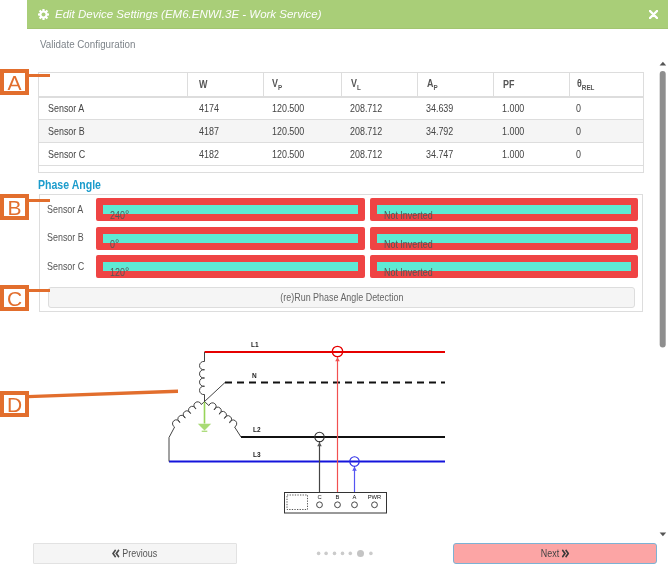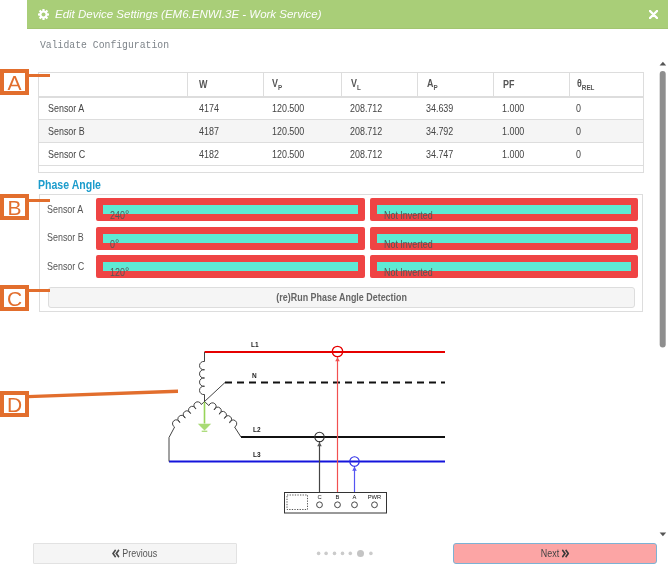--- a/index.html
+++ b/index.html
@@ -5,21 +5,21 @@
   * { margin:0; padding:0; box-sizing:border-box; }
   html,body { width:668px; height:565px; background:#fff; overflow:hidden;
     font-family:"Liberation Sans", sans-serif; }
   .abs { position:absolute; }
   .c  { display:inline-block; transform:scaleX(.79); transform-origin:0 50%; white-space:nowrap; }
   .cc { display:inline-block; transform:scaleX(.79); transform-origin:50% 50%; white-space:nowrap; }
 
   
   #hdr { left:27px; top:0; width:641px; height:29px; background:#a9ce78; border-bottom:1px solid #a2c571; }
   #hdr .title { position:absolute; left:28px; top:8px; font-size:11.5px; color:#fdfdfd;font-style:italic; }
-  #vc { left:40px; top:38px; font-size:11.5px; color:#7e848a;font-family:Liberation Mono, monospace; }
+  #vc { left:40px; top:38px; font-size:11.5px; color:#7e848a; }
   #vc .c { transform:scaleX(.85); }
 
   
   #tbl { left:38px; top:72px; width:606px; border-collapse:collapse; font-size:11.3px; color:#444; border:1px solid #ddd; }
   #tbl th { font-weight:bold; text-align:left; border:1px solid #ddd; border-bottom:2px solid #ddd;
             height:24px; padding:0 0 0 8.5px; color:#555; }
   #tbl td { border-top:1px solid #ddd; height:23px; padding:0 0 0 8.5px; }
   #tbl td:nth-child(2), #tbl th:nth-child(2) { padding-left:11.5px; }
   #tbl td:nth-child(7), #tbl th:nth-child(7) { padding-left:6.5px; }
   #tbl tr.stripe td { background:#f5f5f5; }
@@ -28,21 +28,21 @@
   
   #pa-title { left:38px; top:178px; font-size:12px; font-weight:bold; color:#1b9ccc; transform:scaleX(.88); transform-origin:0 50%; }
   #panel { left:39px; top:194px; width:604px; height:118px; border:1px solid #ddd; background:#fff; }
   .rowlab { position:absolute; left:47px; font-size:11.3px; color:#555; transform:scaleX(.79); transform-origin:0 50%; }
   .inp { position:absolute; border:7px solid #ef4444; border-radius:2px; background:#5eead4;
          font-size:11.3px; color:#555; line-height:20px; padding-left:7px; height:23px; }
   .inp1 { left:96px; width:269px; }
   .inp2 { left:370px; width:268px; }
   #runbtn { left:48px; top:287px; width:587px; height:21px; background:#f5f5f5;
             border:1px solid #ddd; border-radius:3px; text-align:center;
-            font-size:11.3px; color:#666; line-height:19px;font-weight:bold; }
+            font-size:11.3px; color:#666; line-height:19px; }
 
   
   #prev { left:33px; top:543px; width:204px; height:21px; background:#f5f5f5;
           border:1px solid #e2e2e2; border-radius:1px; text-align:center;
           font-size:11.3px; color:#555; line-height:19px; }
   #next { left:453px; top:543px; width:204px; height:21px; background:#fca5a5;
           border:1px solid #7cb2d4; border-radius:3px; text-align:center;
           font-size:11.3px; color:#444; line-height:19px; }
 
   

